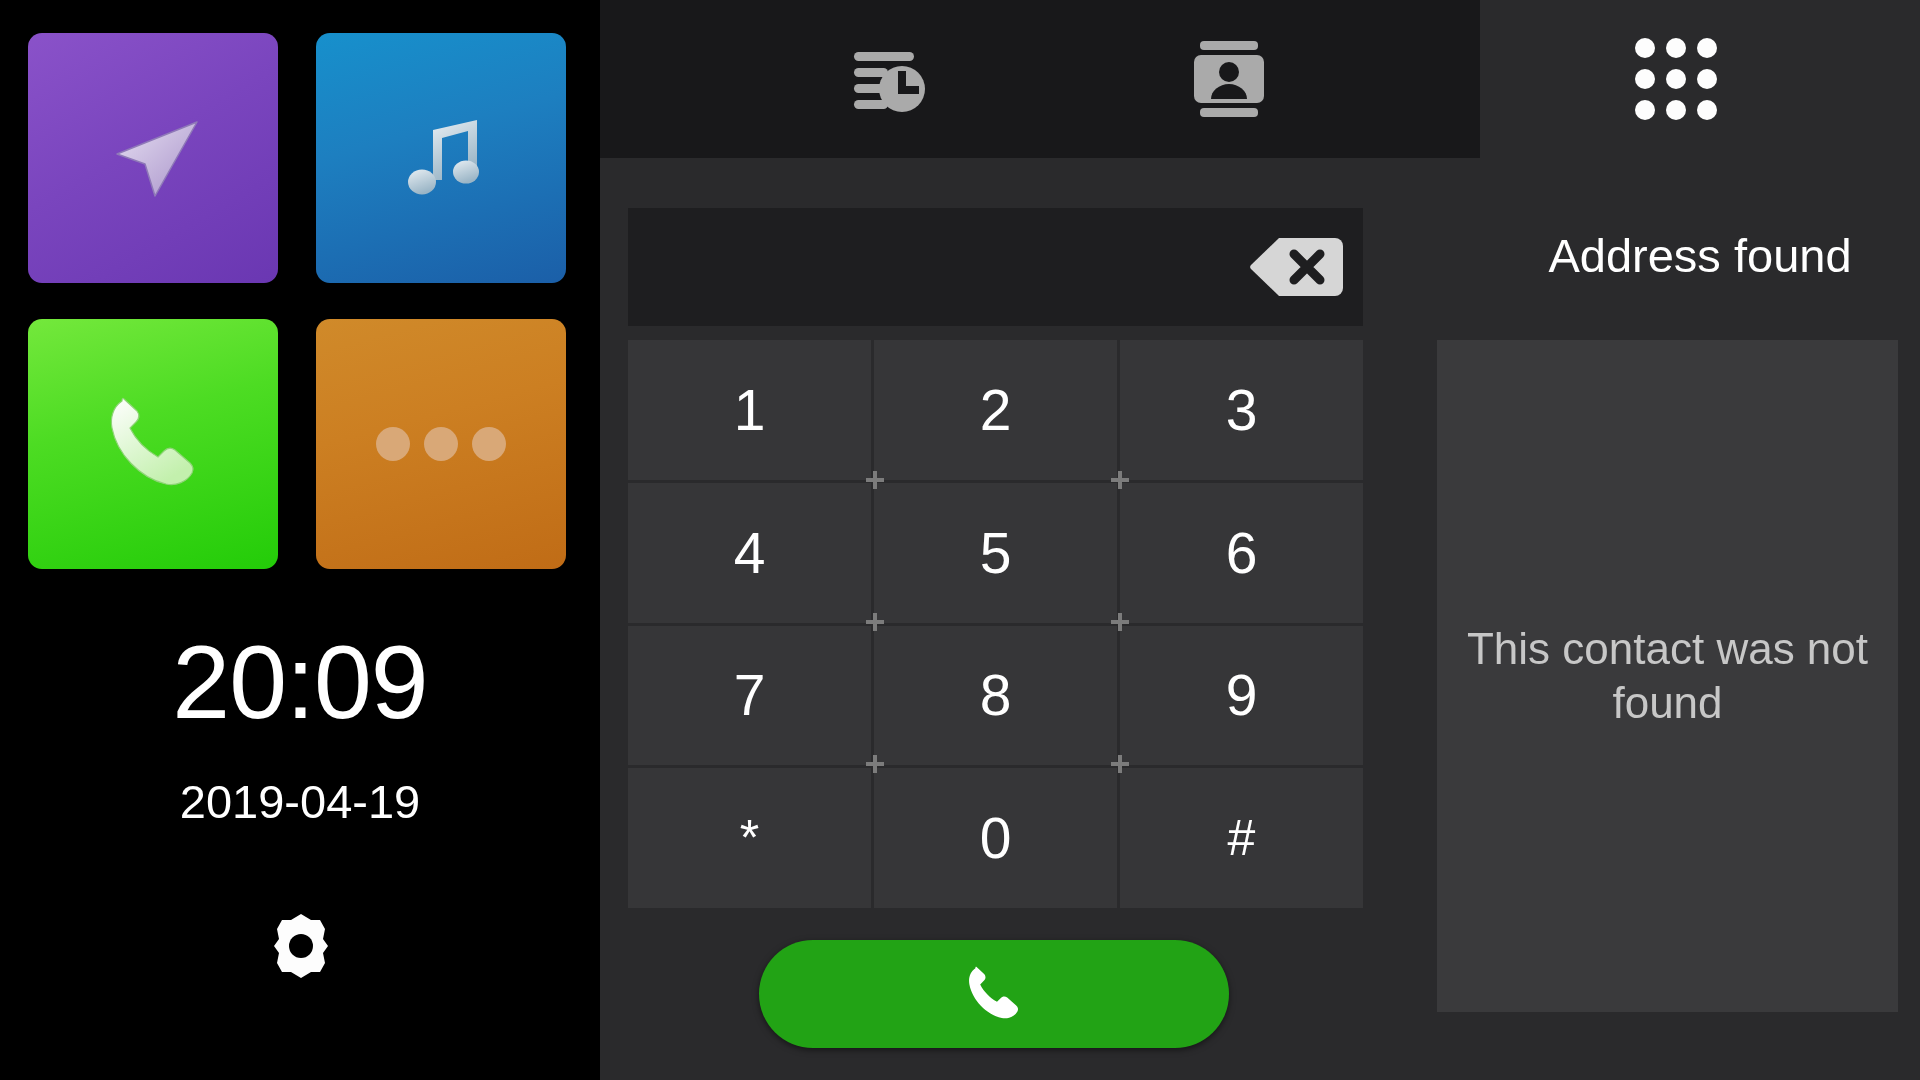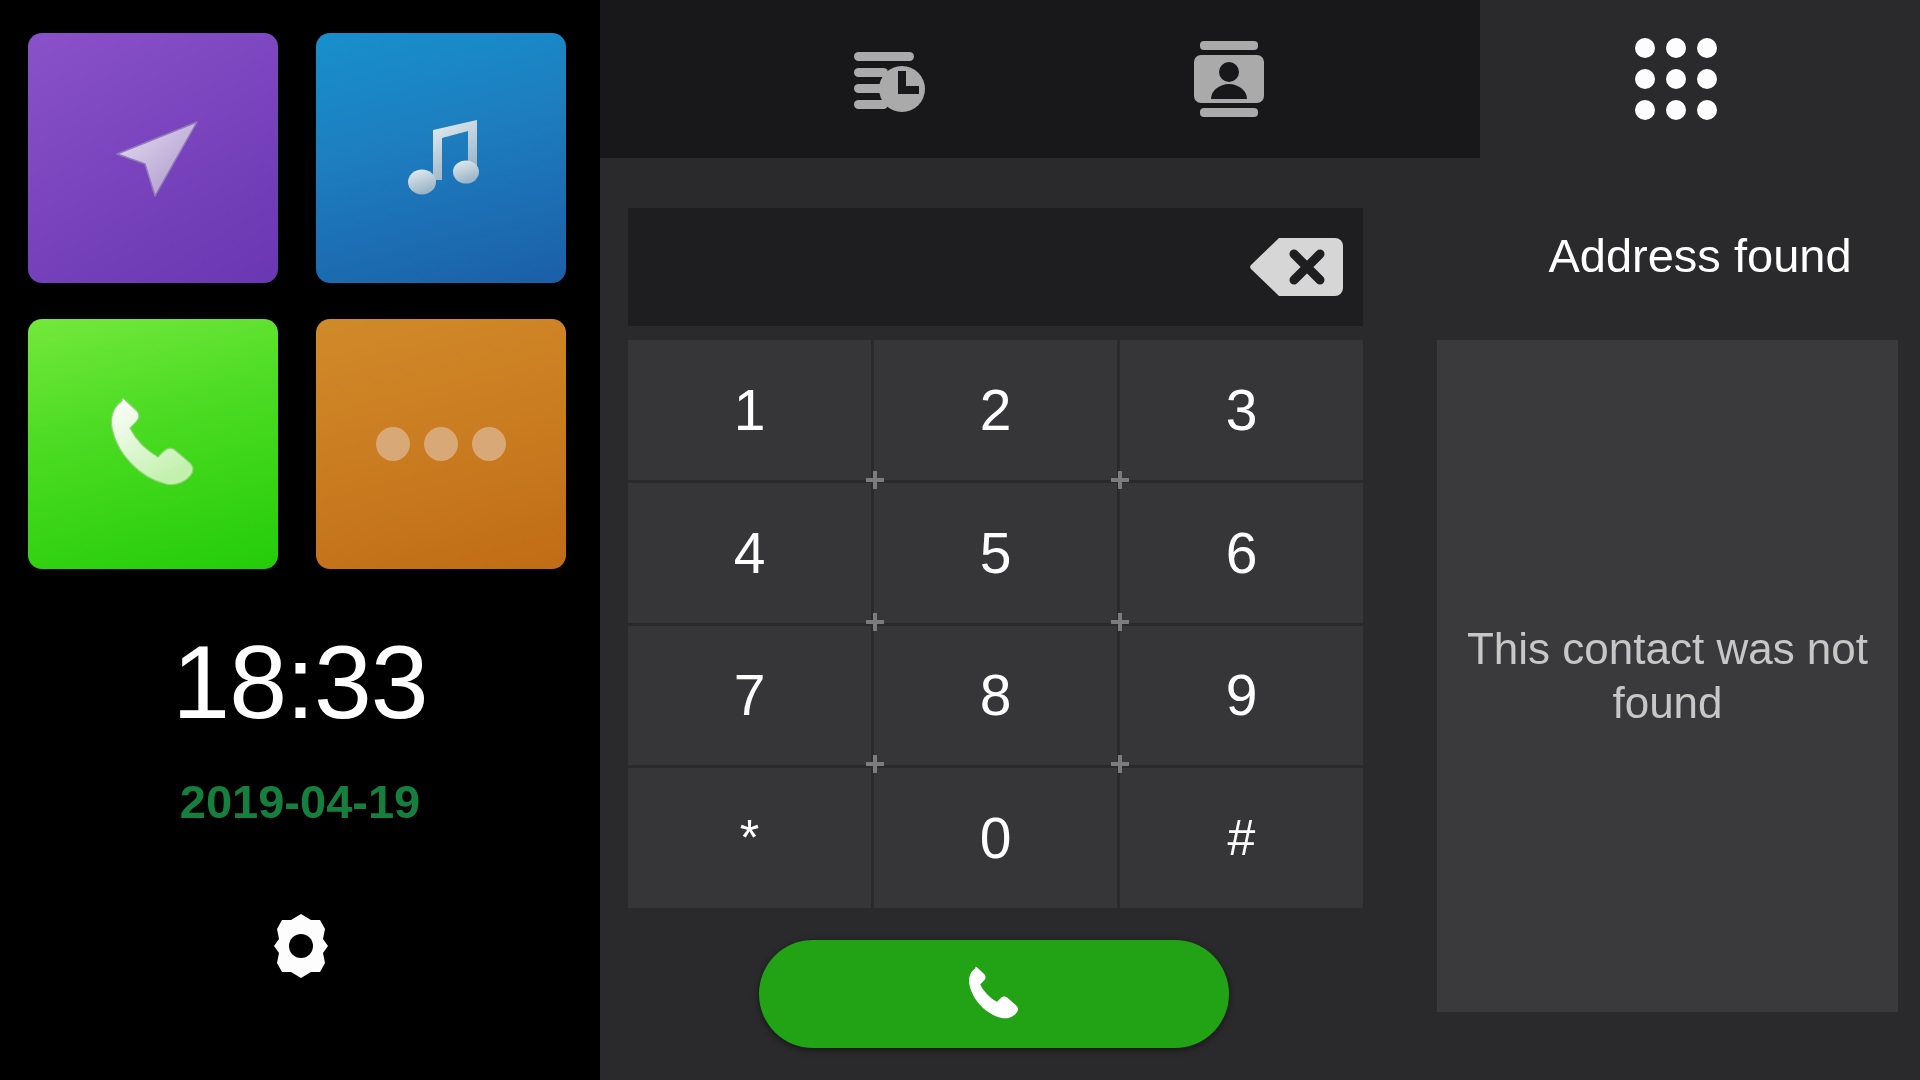--- a/index.html
+++ b/index.html
@@ -37,22 +37,22 @@
 
   .tile svg { position:absolute; left:50%; top:50%; transform:translate(-50%,-50%); }
 
   .clock-time {
     position:absolute; left:0; top:630px; width:600px;
     text-align:center; color:#fff; font-size:104px;
     font-weight:400; letter-spacing:-1px; line-height:1;
   }
   .clock-date {
     position:absolute; left:0; top:778px; width:600px;
-    text-align:center; color:#15803d; font-size:47px;
-    font-weight:700; line-height:1;
+    text-align:center; color:#ffffff; font-size:47px;
+    font-weight:400; line-height:1;
   }
   .settings-gear {
     position:absolute; left:265px; top:910px;
     width:72px; height:72px; cursor:pointer;
   }
 
   
   .tabbar {
     position:absolute; left:600px; top:0; width:880px; height:158px;
     background:#18181a;
@@ -197,21 +197,21 @@
 
       <div class="tile t3 tile-more">
         <svg width="150" height="60" viewBox="0 0 150 60">
           <circle cx="27" cy="30" r="17" fill="#d9a877"></circle>
           <circle cx="75" cy="30" r="17" fill="#d9a877"></circle>
           <circle cx="123" cy="30" r="17" fill="#d9a877"></circle>
         </svg>
       </div>
     </div>
 
-    <div class="clock-time">18:33</div>
+    <div class="clock-time">20:09</div>
     <div class="clock-date">2019-04-19</div>
 
     <div class="settings-gear">
       <svg width="72" height="72" viewBox="0 0 72 72">
         <path d="M36 4 l10 6 h9 l5 9 l-2 10 l5 7 l-5 7 l2 10 l-5 9 h-9 l-10 6 l-10 -6 h-9 l-5 -9 l2 -10 l-5 -7 l5 -7 l-2 -10 l5 -9 h9 z" fill="#fdfdfd"></path>
         <circle cx="36" cy="36" r="12" fill="#000"></circle>
       </svg>
     </div>
   </div>
 

